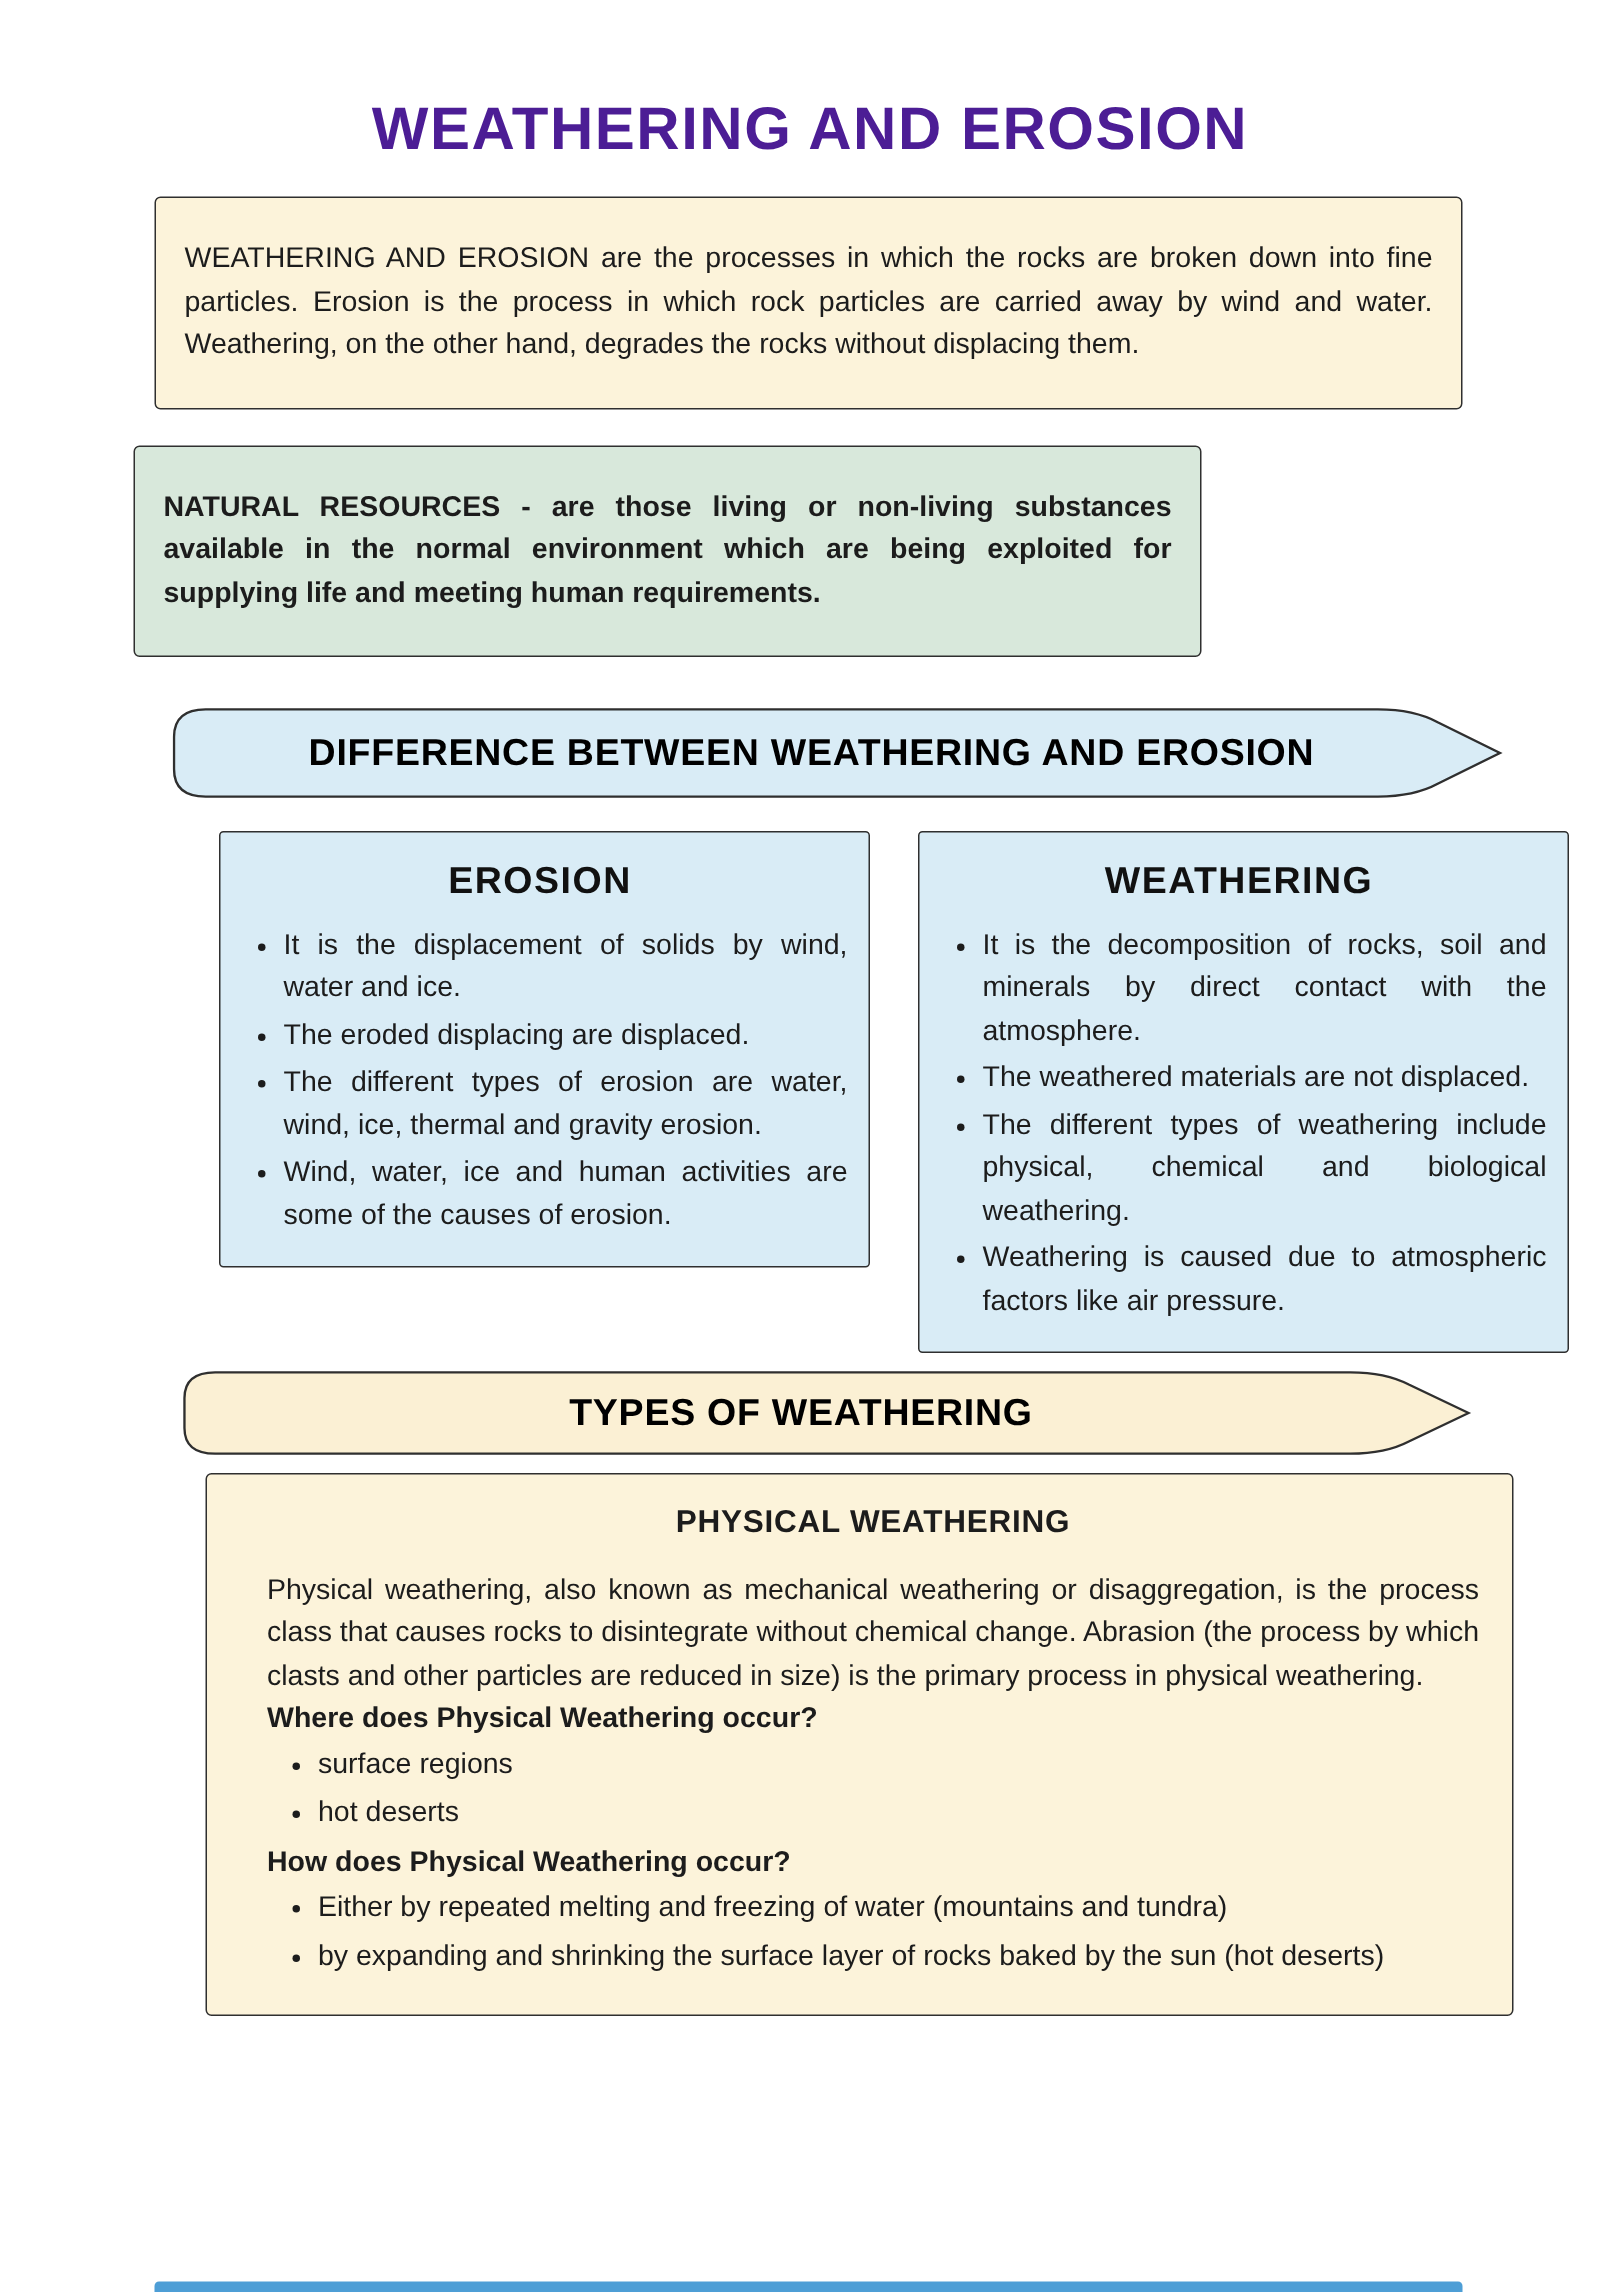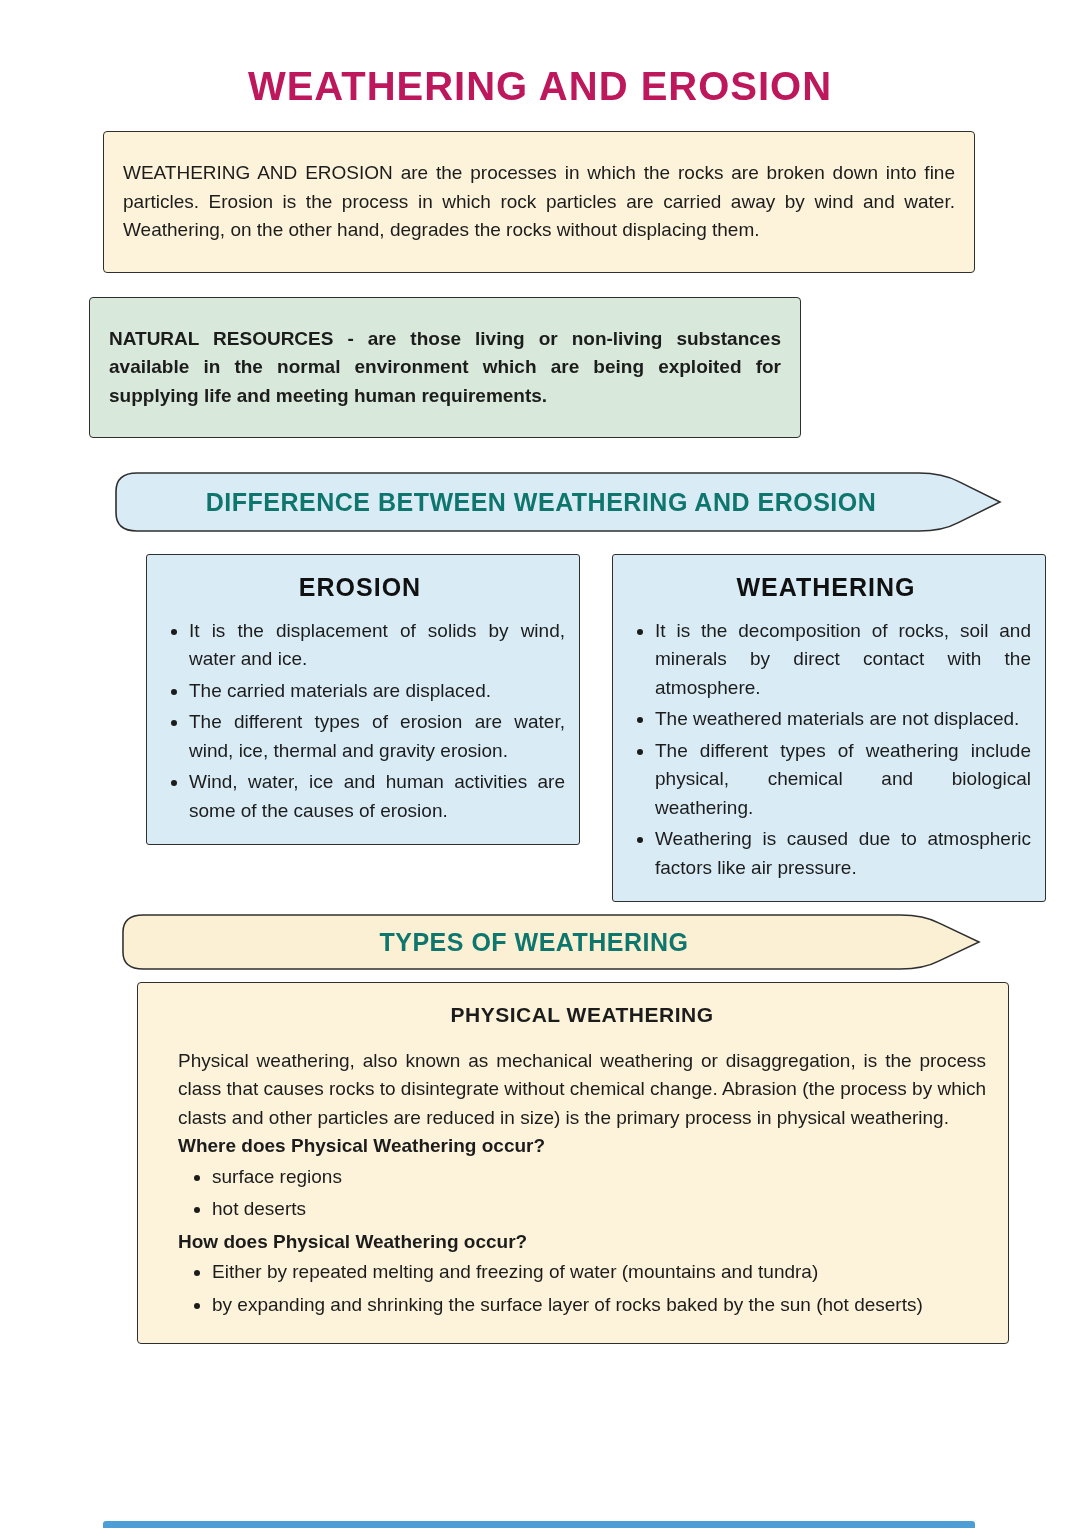--- a/index.html
+++ b/index.html
@@ -12,21 +12,21 @@
     font-family: "Liberation Sans", sans-serif;
     color: var(--text, #1c1c1c);
   }
   .title {
     margin: 0;
     padding-top: 64px;
     text-align: center;
     font-size: 40px;
     font-weight: bold;
     letter-spacing: 1px;
-    color: #be185d;
+    color: #4c1d95;
   }
   .box {
     box-sizing: border-box;
     border: 1.6px solid var(--border, #2f2f2f);
     border-radius: 4px;
     padding: 27px 19px;
     font-size: 19px;
     line-height: 1.5;
   }
   .box p { margin: 0; text-align: justify; }
@@ -54,21 +54,21 @@
   .banner-label {
     position: absolute;
     inset: 0;
     display: flex;
     align-items: center;
     justify-content: center;
     padding-right: 36px;
     font-size: 25px;
     font-weight: bold;
     letter-spacing: 0.5px;
-    color: #0f766e;
+    color: #000000;
   }
   .banner-blue { margin: 34px 0 0 115px; width: 888px; }
   .banner-blue svg path { fill: var(--blue, #d9ecf6); stroke: var(--border, #2f2f2f); stroke-width: 1.6; }
   .banner-cream { margin: 12px 0 0 122px; width: 860px; height: 56px; }
   .banner-cream svg path { fill: var(--banner_cream, #fbf0d4); stroke: var(--border, #2f2f2f); stroke-width: 1.6; }
   .columns {
     display: flex;
     align-items: flex-start;
     gap: 32px;
     margin: 22px 0 0 122px;
@@ -143,21 +143,21 @@
     </svg>
     <div class="banner-label">DIFFERENCE BETWEEN WEATHERING AND EROSION</div>
   </div>
 
   <div class="columns">
 
     <div class="card">
       <div class="card-title">EROSION</div>
       <ul>
         <li>It is the displacement of solids by wind, water and ice.</li>
-        <li>The carried materials are displaced.</li>
+        <li>The eroded displacing are displaced.</li>
         <li>The different types of erosion are water, wind, ice, thermal and gravity erosion.</li>
         <li>Wind, water, ice and human activities are some of the causes of erosion.</li>
       </ul>
     </div>
 
     <div class="card">
       <div class="card-title">WEATHERING</div>
       <ul>
         <li>It is the decomposition of rocks, soil and minerals by direct contact with the atmosphere.</li>
         <li>The weathered materials are not displaced.</li>

